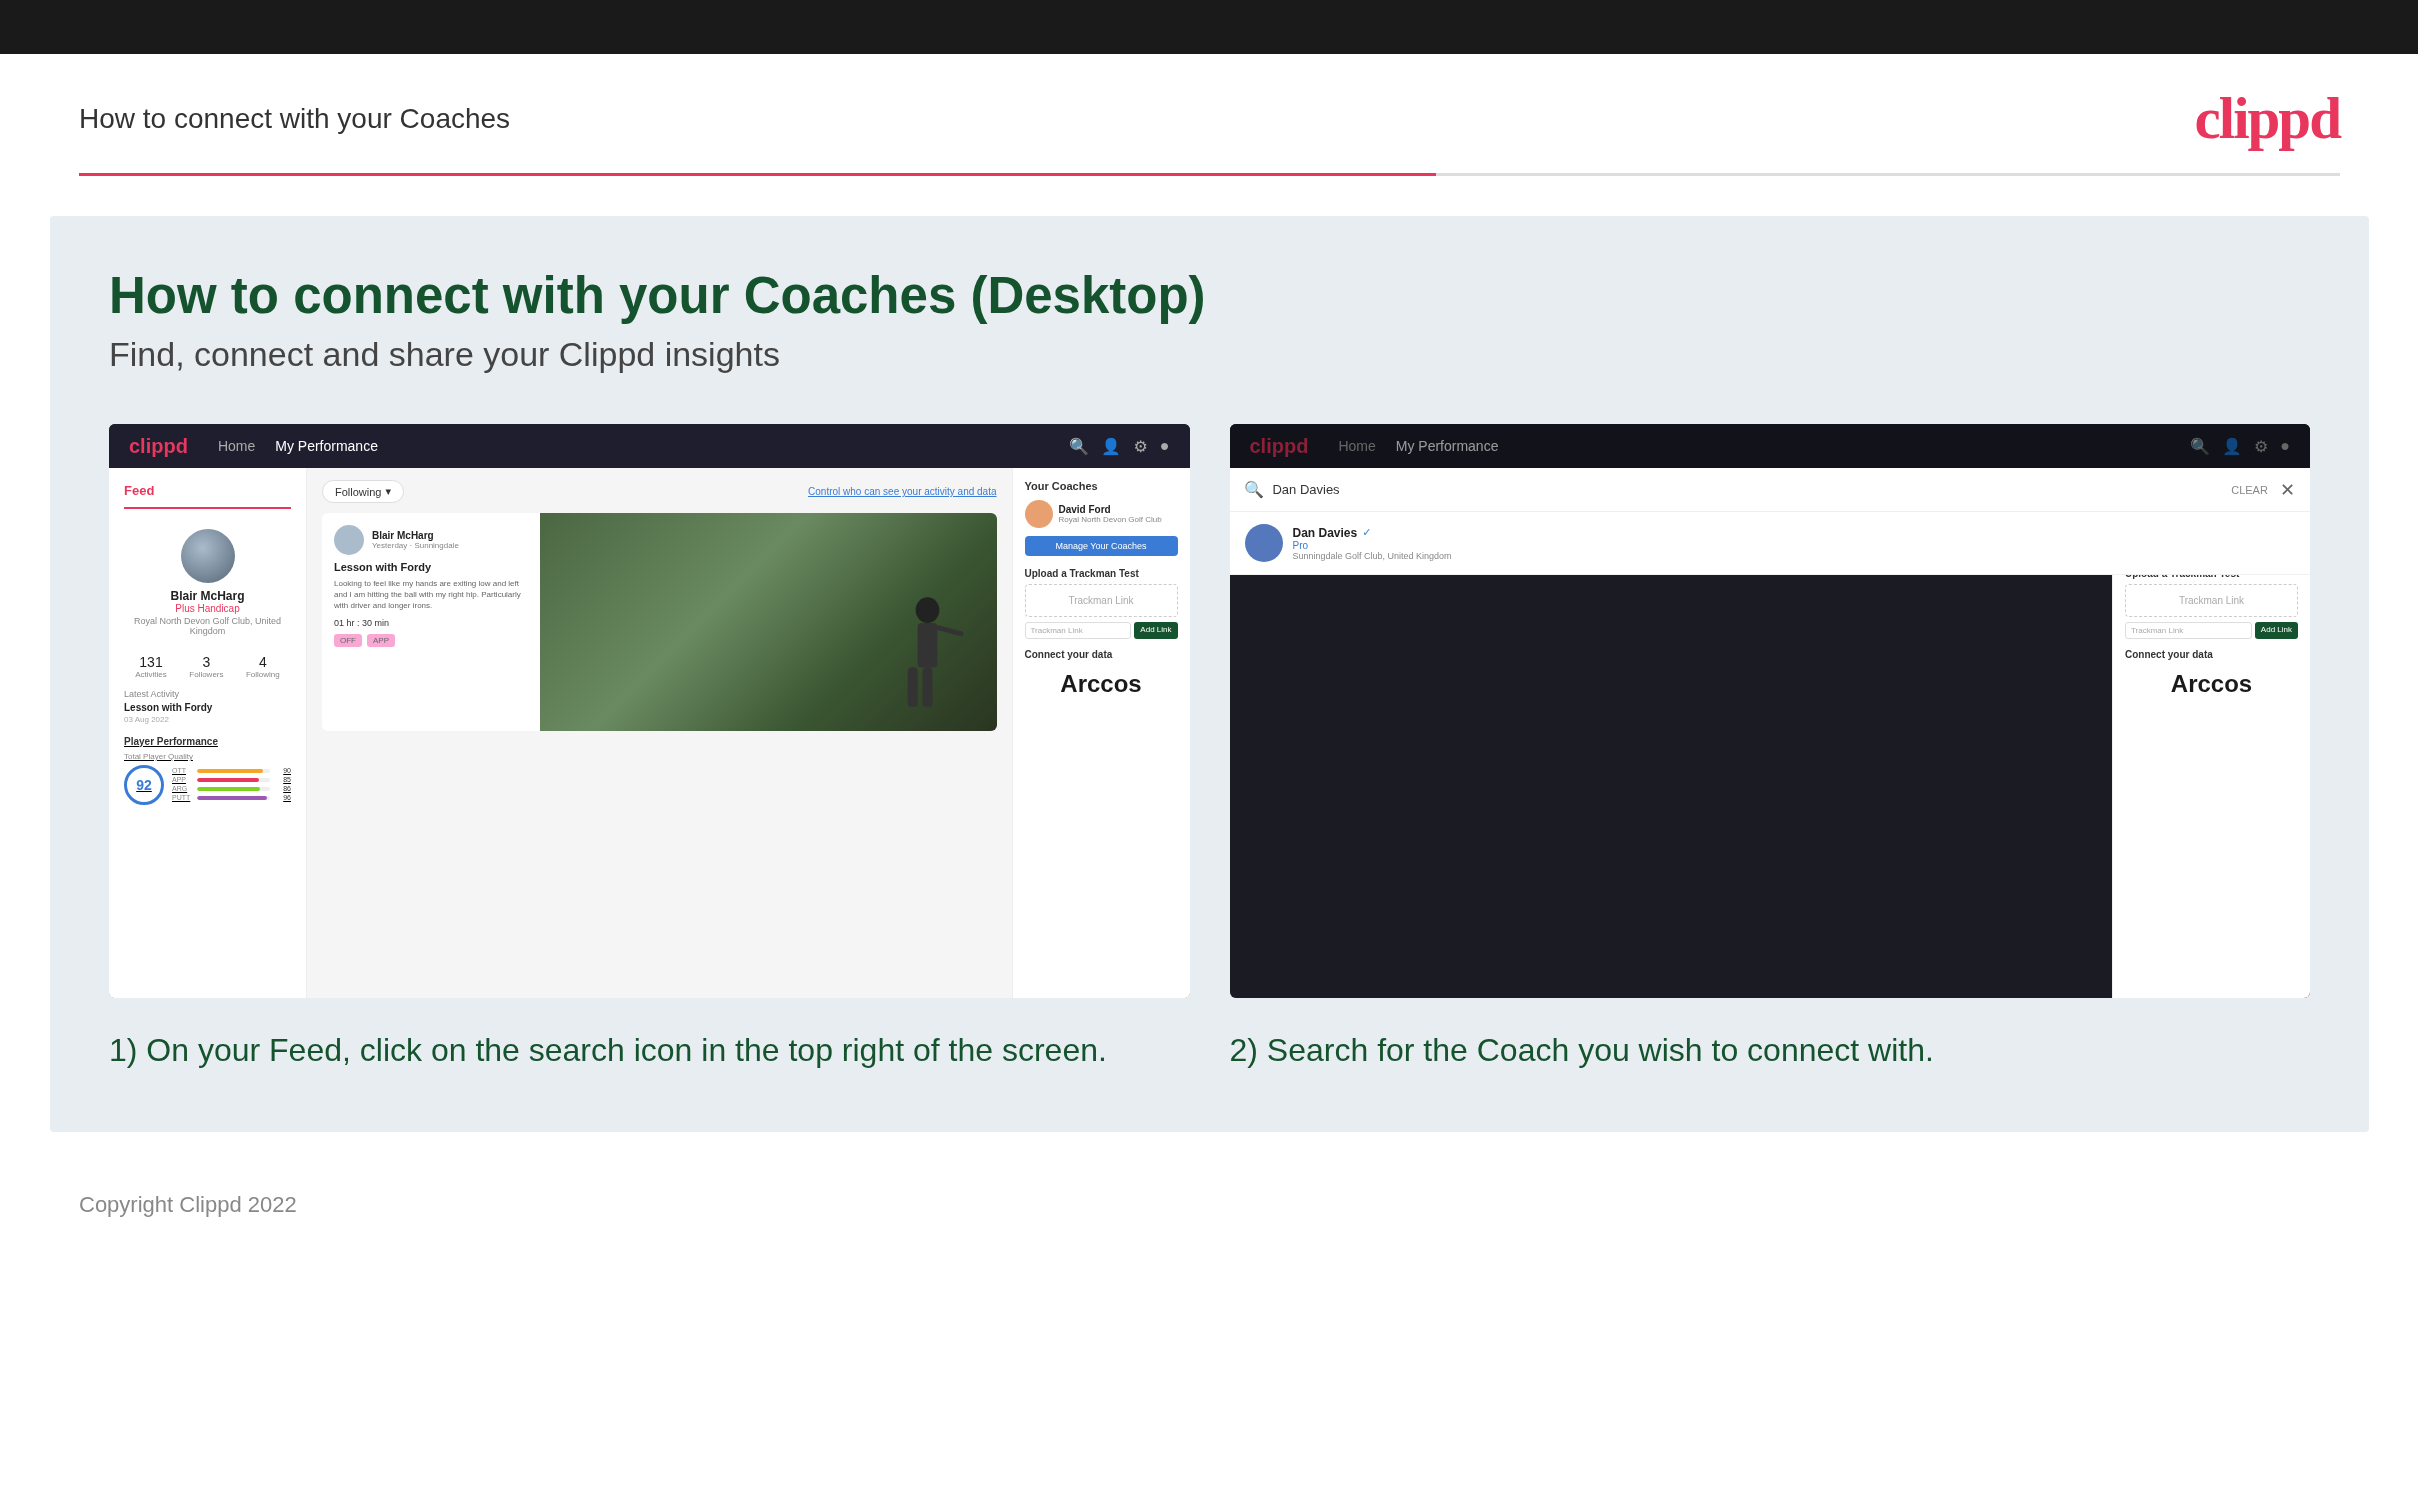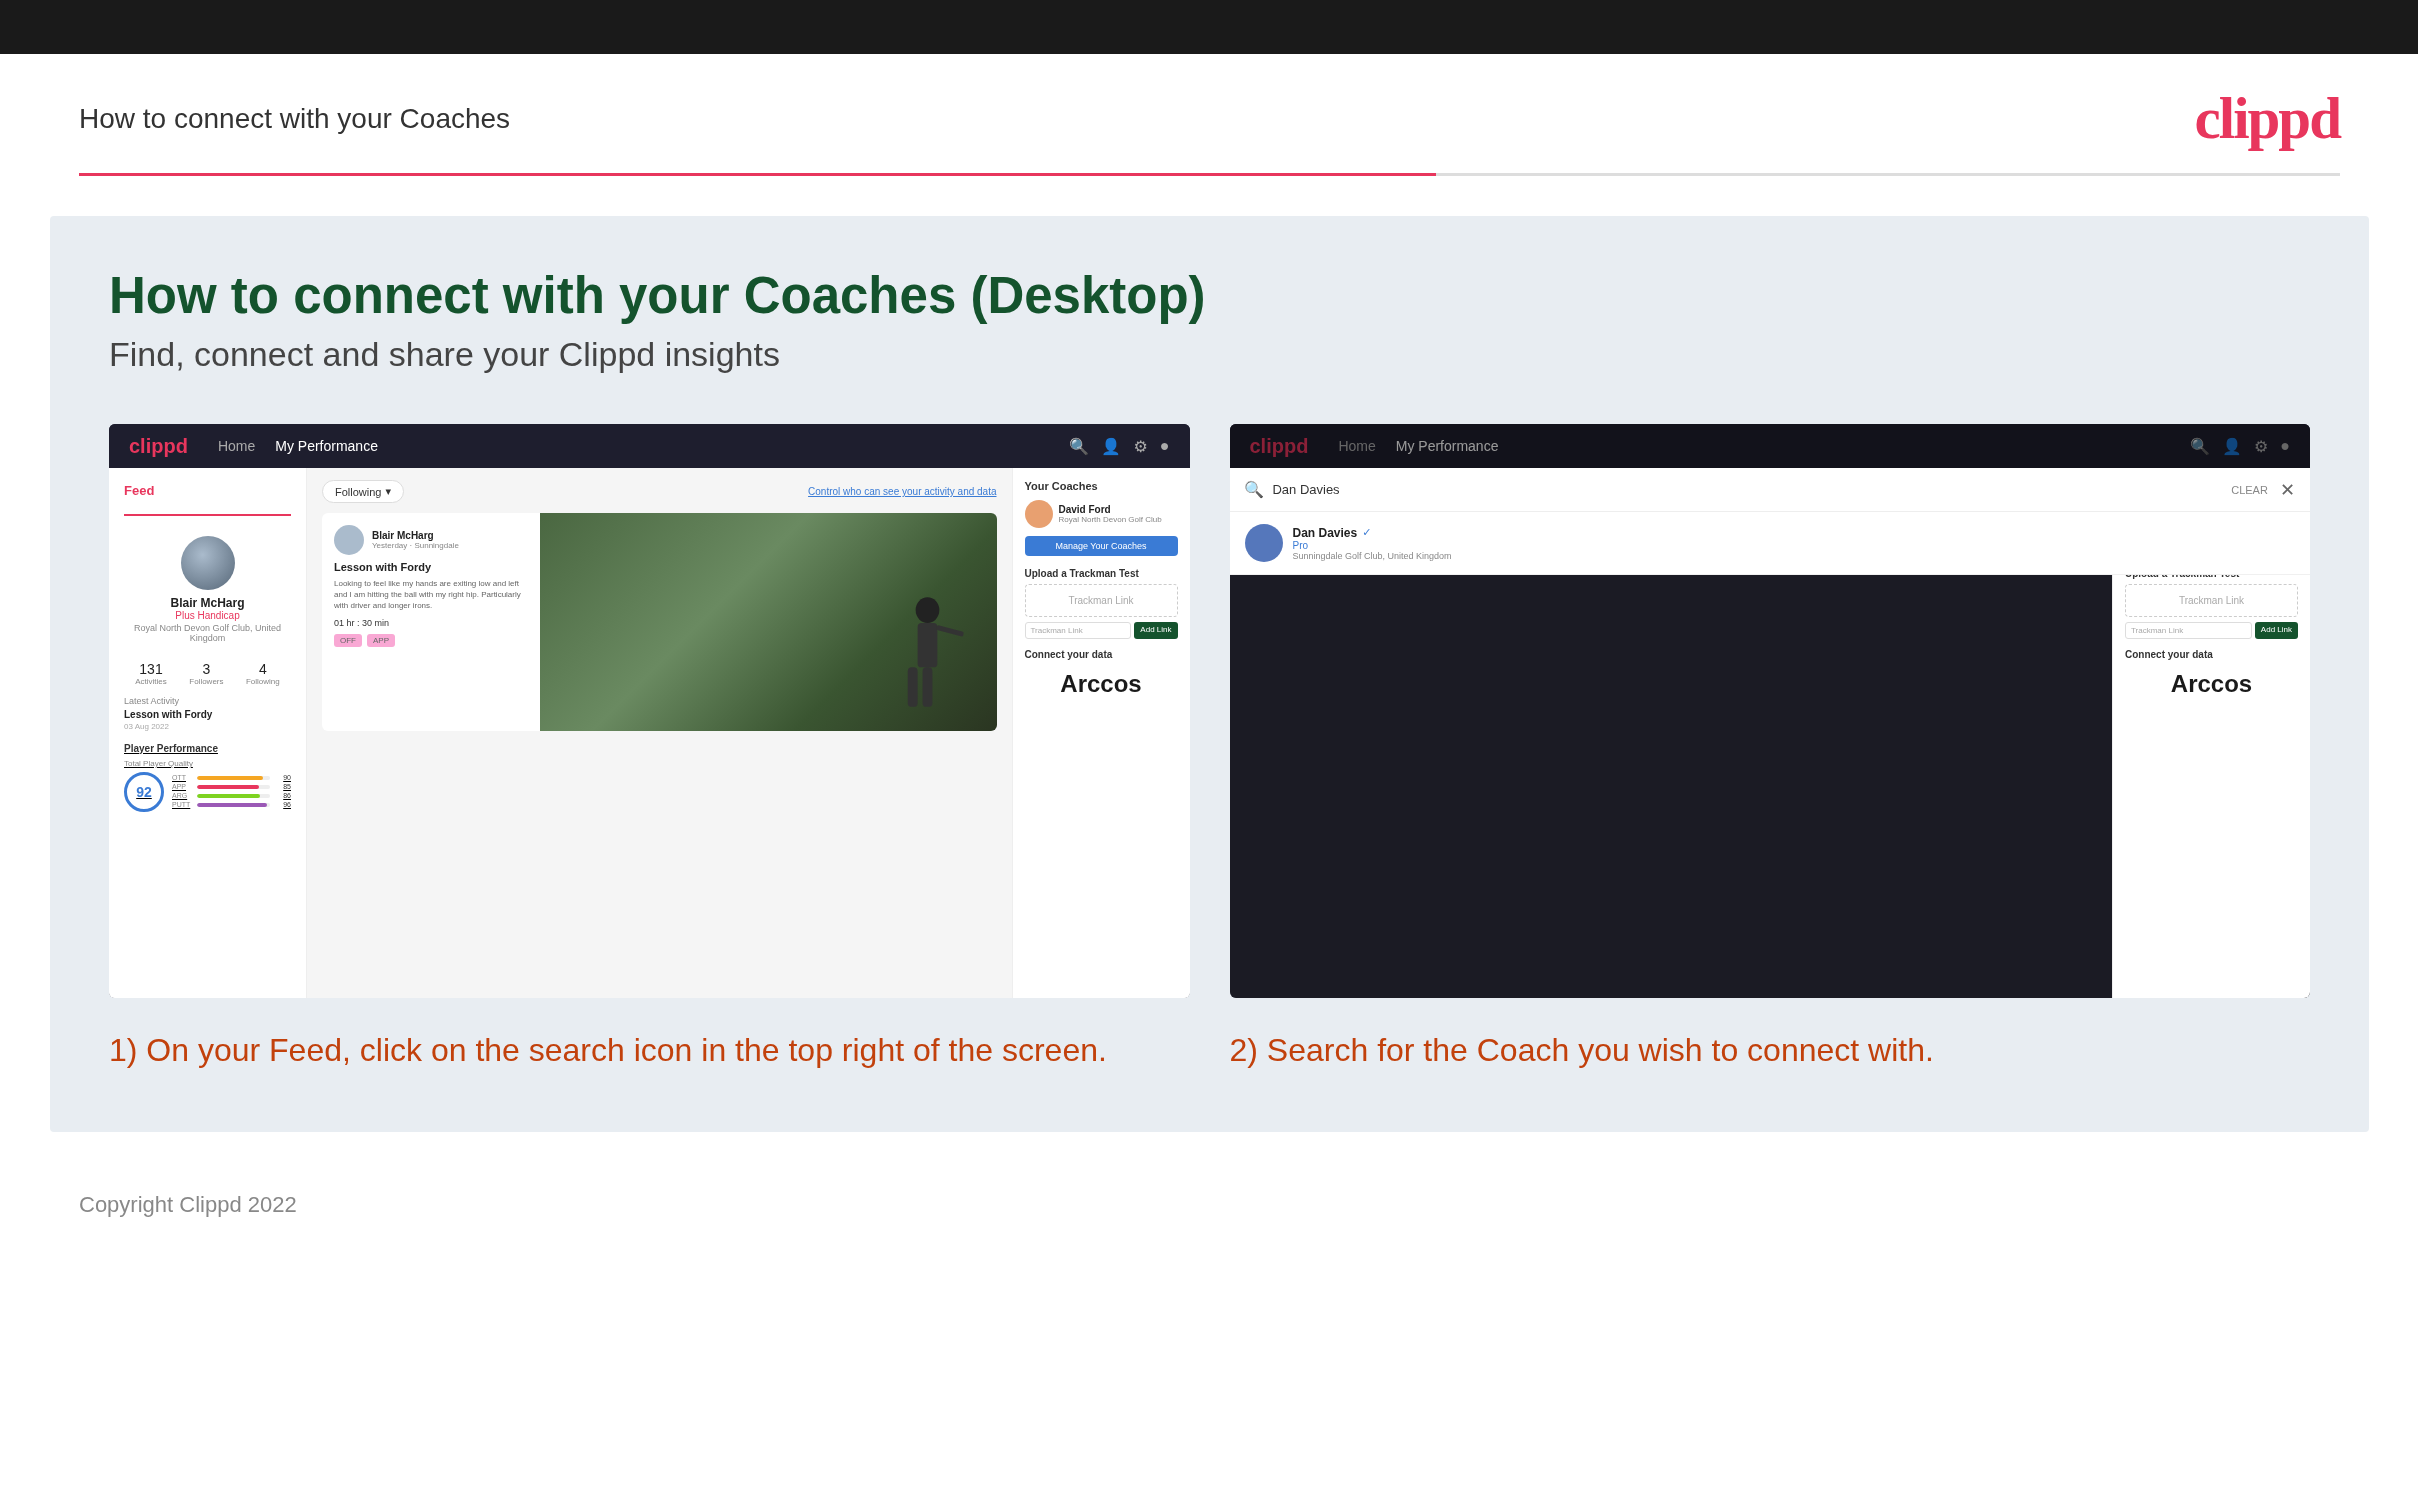--- a/index.html
+++ b/index.html
@@ -79,21 +79,21 @@
       background: #2d2d3d;
       border-radius: 6px;
       overflow: hidden;
       height: 574px;
       position: relative;
     }
 
     
     .step-text {
       font-size: 32px;
-      color: #c2410c;
+      color: #14532d;
       margin-top: 30px;
       line-height: 1.4;
     }
 
     
     .app-nav {
       background: #1e1e2e;
       display: flex;
       align-items: center;
       padding: 0 20px;
@@ -133,21 +133,21 @@
       width: 198px;
       background: #fff;
       border-right: 1px solid #eee;
       padding: 15px;
     }
     .feed-label {
       font-size: 13px;
       font-weight: 600;
       color: #e8365d;
       border-bottom: 2px solid #e8365d;
-      padding-bottom: 16px;
+      padding-bottom: 9px;
       margin-bottom: 10px;
     }
     .profile-card {
       text-align: center;
       padding: 10px 0;
     }
     .profile-avatar {
       width: 54px;
       height: 54px;
       border-radius: 50%;

